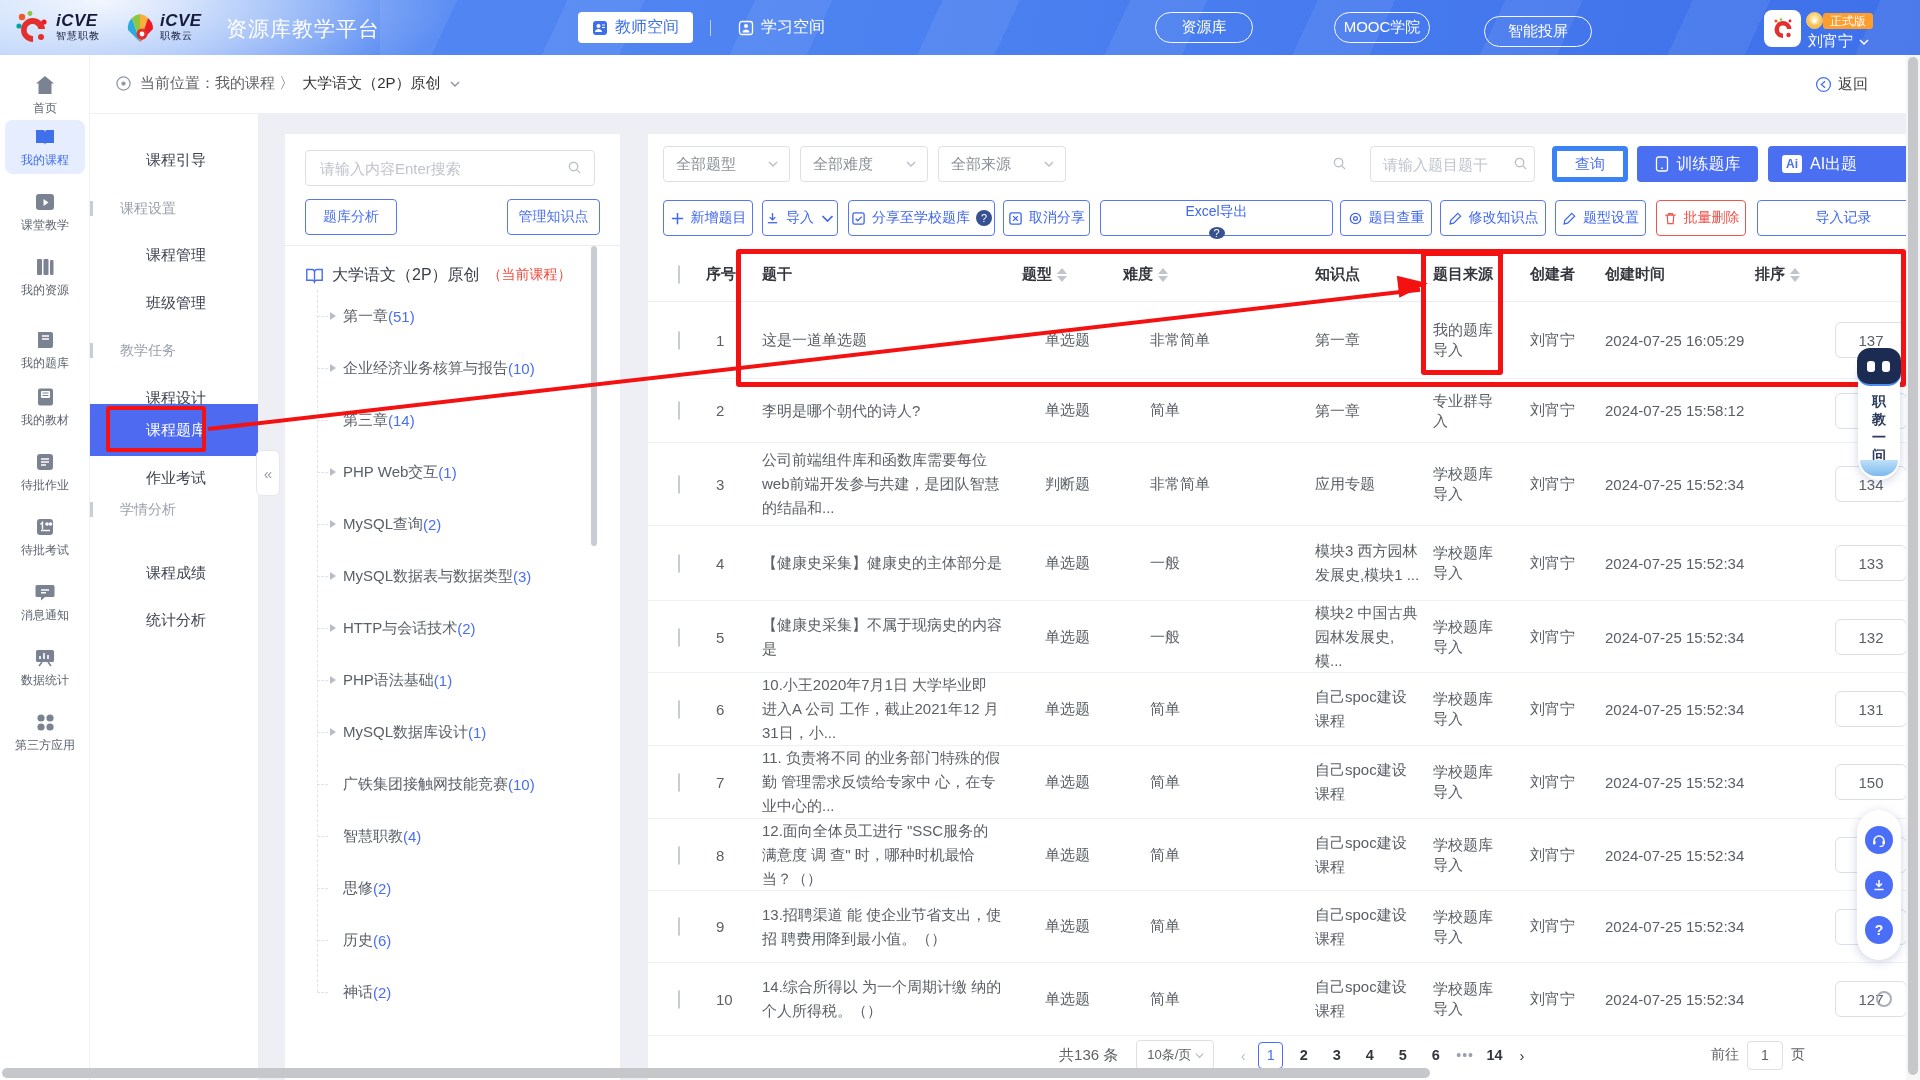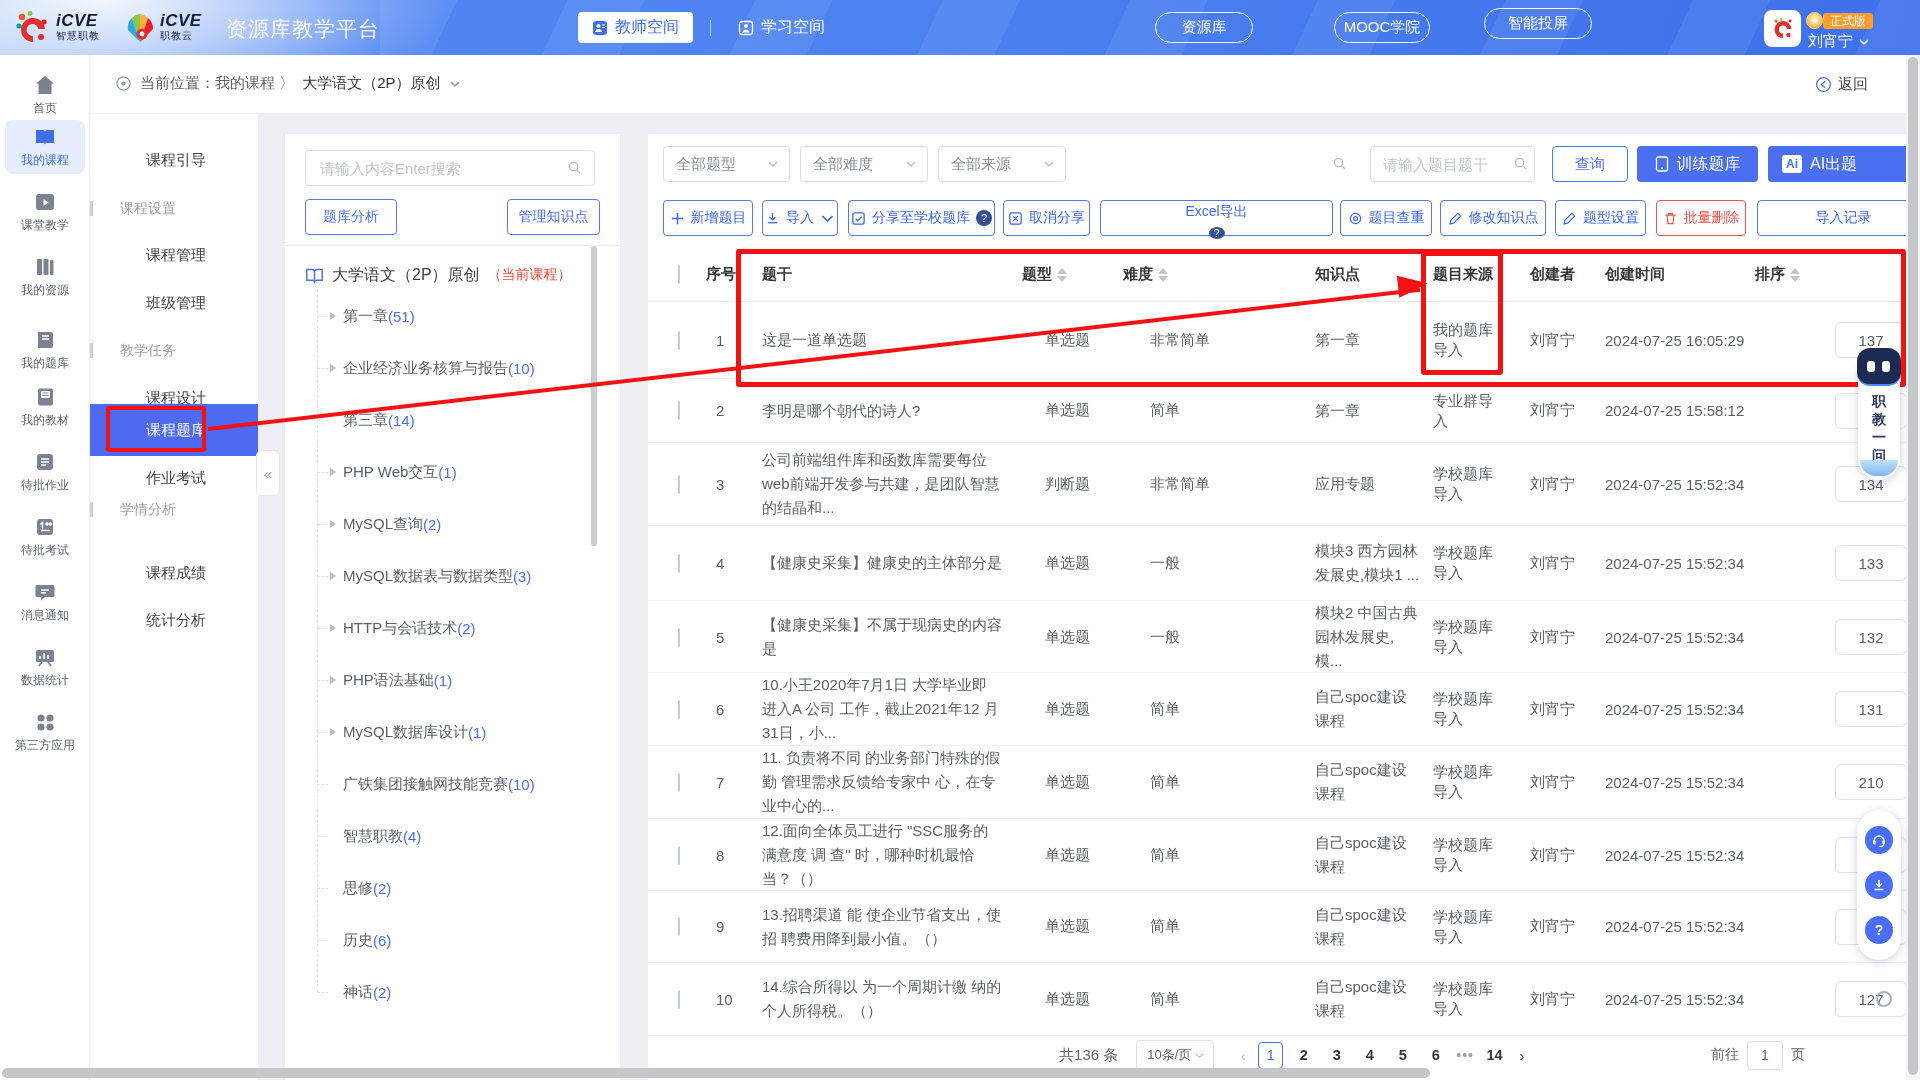--- a/index.html
+++ b/index.html
@@ -54,21 +54,21 @@
 .tree-item .arrow{width:0;height:0;border-left:6px solid #b9bdc7;border-top:4px solid transparent;border-bottom:4px solid transparent;margin-right:7px}
 .tree-item .noarrow{width:13px}
 .tree-item .cnt{color:#4a6ff0}
 #tree-scroll{position:absolute;left:306px;top:112px;width:6px;height:300px;background:#c9ccd2;border-radius:3px}
 #collapse-tab{position:absolute;left:256px;top:450px;width:24px;height:46px;background:#fff;border:1px solid #e4e7ed;border-radius:6px;z-index:5;display:flex;align-items:center;justify-content:center;color:#9499a3;font-size:15px}
 
 #maincard{position:absolute;left:648px;top:134px;width:1272px;height:946px;background:#fff;overflow:hidden;z-index:4}
 .sel{position:absolute;top:12px;height:36px;border:1px solid #dcdfe6;border-radius:4px;background:#fff;display:flex;align-items:center;justify-content:space-between;padding:0 10px 0 12px;font-size:15px;color:#8a9099}
 .finput{position:absolute;top:12px;height:36px;border:1px solid #dcdfe6;border-radius:4px;background:#fff;font-size:15px;color:#606266;padding:0 30px 0 12px;outline:none}
 .finput::placeholder{color:#bfc4cc}
-.btn-query{position:absolute;top:12px;height:36px;border:1px solid #3b82f6;border-radius:4px;color:#4a6ff0;background:#fff;font-size:15px;display:flex;align-items:center;justify-content:center}
+.btn-query{position:absolute;top:12px;height:36px;border:5px solid #3b82f6;border-radius:4px;color:#4a6ff0;background:#fff;font-size:15px;display:flex;align-items:center;justify-content:center}
 .btn-train{position:absolute;top:12px;height:36px;border-radius:4px;color:#fff;background:#4a6ff0;font-size:16px;display:flex;align-items:center;justify-content:center;gap:8px}
 .btn-ai{position:absolute;top:12px;height:36px;border-radius:4px;color:#fff;background:#4a6ff0;font-size:16px;display:flex;align-items:center;padding-left:14px;gap:8px}
 .btn-ai .aibadge{background:#fff;color:#4a6ff0;font-size:12px;font-weight:bold;border-radius:3px;padding:2px 4px}
 .tbtn{position:absolute;top:66px;height:36px;border:1px solid #5878f0;border-radius:4px;color:#3f66ee;background:#fff;font-size:14px;display:flex;align-items:center;justify-content:center;gap:6px}
 .tbtn.red{border-color:#f0544c;color:#f0544c}
 .tbtn .help{width:16px;height:16px;border-radius:50%;background:#37508f;color:#fff;font-size:11px;display:flex;align-items:center;justify-content:center}
 .tbtn svg{width:15px;height:15px}
 
 #thead{position:absolute;left:0;top:114px;width:1272px;height:54px;display:grid;grid-template-columns:58px 56px 258px 100px 170px 131px 97px 77px 160px 165px;align-items:center;background:#fff;border-bottom:1px solid #e9edf2;font-weight:bold;font-size:15px;color:#33363c}
 #tbody{position:absolute;left:0;top:168px;width:1272px}
@@ -172,21 +172,21 @@
         <path d="M4.5 12.5c0-2 1.8-3 3.5-3s3.5 1 3.5 3z" fill="#fff"></path>
       </svg>
     <span>学习空间</span>
   </div>
   <div class="tb hdr-pill" style="left:1155px;top:12px;width:98px">
       <span>资源库</span>
     </div>
   <div class="tb hdr-pill" style="left:1334px;top:12px;width:96px">
       <span>MOOC学院</span>
     </div>
-  <div class="tb hdr-pill" style="left:1484px;top:8px;width:108px">
+  <div class="tb hdr-pill" style="left:1484px;top:16px;width:108px">
       <span>智能投屏</span>
     </div>
   <div class="tb avatar" style="left:1764px;top:10px">
     <svg width="24" height="24" viewBox="0 0 24 24">
         <path d="M12 21 A8.5 8.5 0 1 1 20.5 12 L16 12 A4 4 0 1 0 12 16.5 Z" fill="#e3302e"></path>
         <circle cx="17.5" cy="18" r="2.2" fill="#e3302e"></circle>
         <circle cx="5" cy="4" r="1.6" fill="#f05a28"></circle>
         <circle cx="10" cy="2.5" r="1.3" fill="#8dc63f"></circle>
         <circle cx="19" cy="4" r="1.4" fill="#ed1c24"></circle>
       </svg>
@@ -663,21 +663,21 @@
         <div class="c-no">7</div>
         <div class="c-stem">11. 负责将不同 的业务部门特殊的假勤 管理需求反馈给专家中 心，在专业中心的...</div>
         <div class="c-type">单选题</div>
         <div class="c-diff">简单</div>
         <div class="c-kp">自己spoc建设课程</div>
         <div class="c-src">学校题库导入</div>
         <div class="c-crea">刘宵宁</div>
         <div class="c-time">2024-07-25 15:52:34</div>
         <div class="c-sort">
           <div class="sortbox">
-            <span>210</span>
+            <span>150</span>
           </div>
         </div>
       </div>
       <div class="tr" style="height: 72px;">
         <div><span class="cb"></span></div>
         <div class="c-no">8</div>
         <div class="c-stem">12.面向全体员工进行 "SSC服务的满意度 调 查" 时，哪种时机最恰 当？（）</div>
         <div class="c-type">单选题</div>
         <div class="c-diff">简单</div>
         <div class="c-kp">自己spoc建设课程</div>

